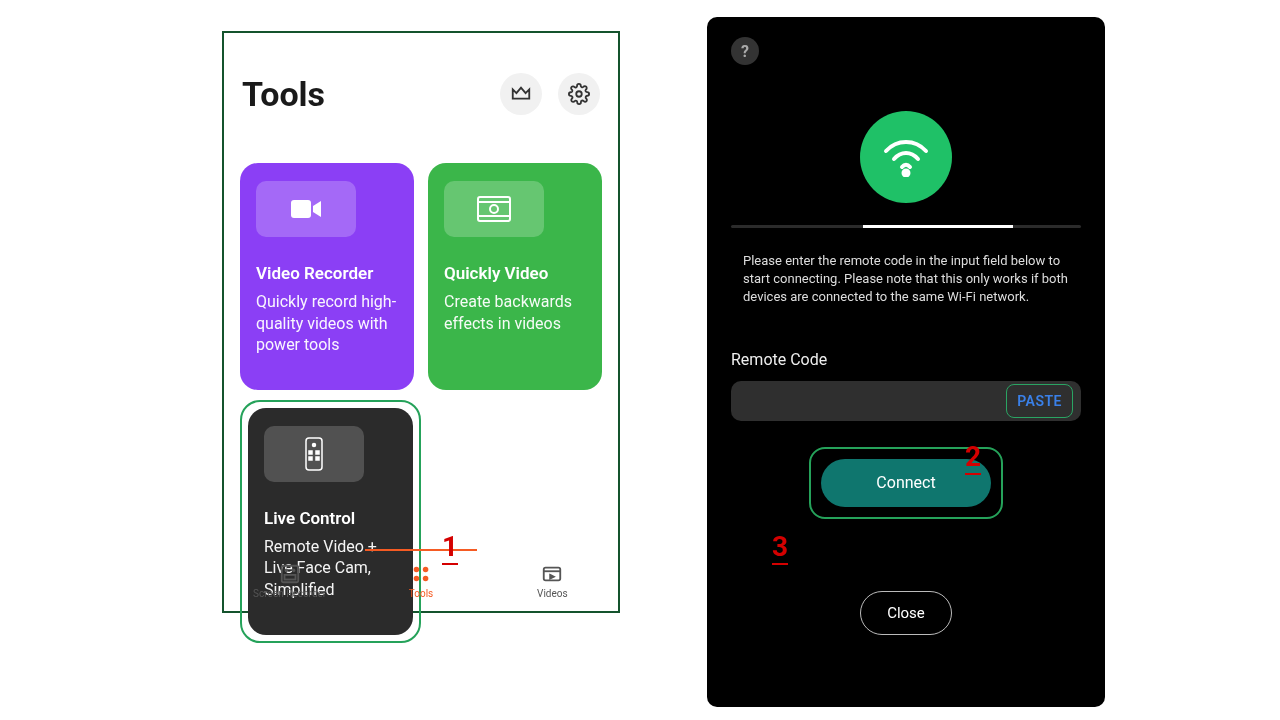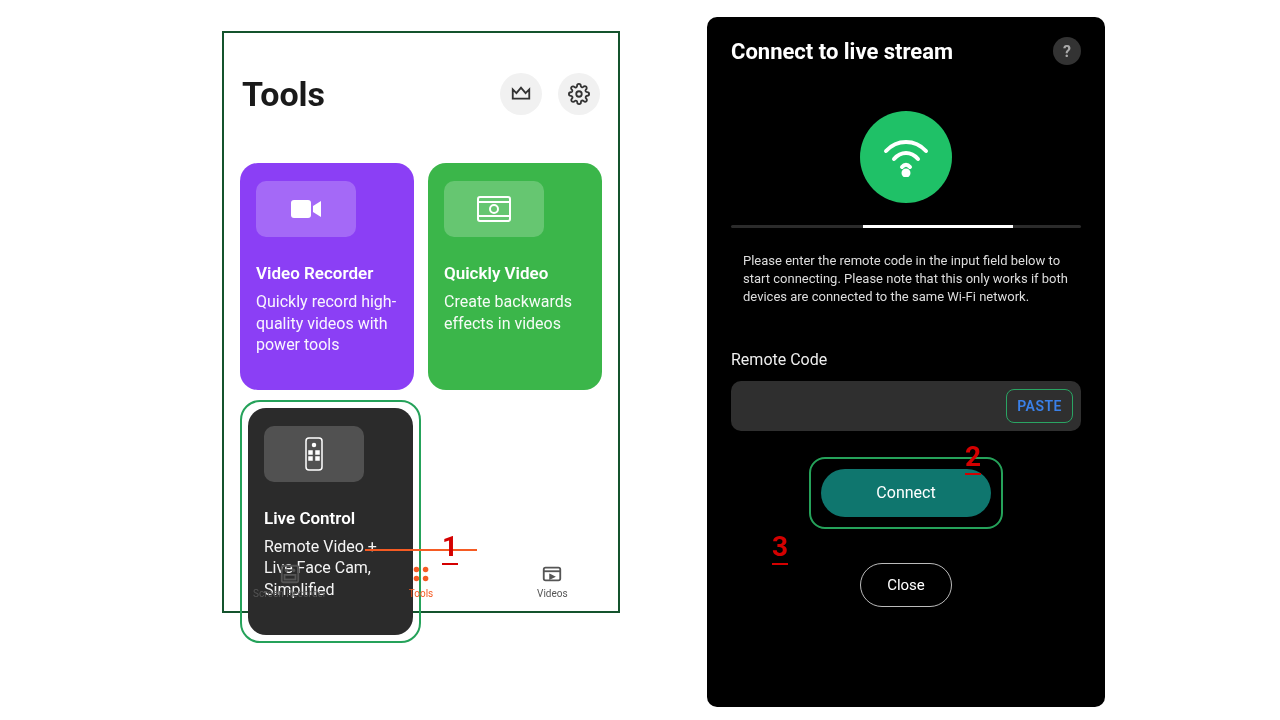--- a/index.html
+++ b/index.html
@@ -166,21 +166,21 @@
   left: 132px; width: 150px;
 }
 .instr {
   font-size: 13px; text-align: left; color: #ddd;
   line-height: 1.4; padding: 0 12px; margin-bottom: 43px;
 }
 .field-label { font-size: 16px; color: #eee; margin-bottom: 12px; }
 .code-row {
   display: flex; align-items: center;
   background: #2f2f2f; border-radius: 10px;
-  height: 50px; padding: 0 8px 0 14px;
+  height: 40px; padding: 0 8px 0 14px;
 }
 .code-row input {
   flex: 1; background: transparent; border: none; outline: none;
   color: #fff; font-size: 16px;
 }
 .paste-btn {
   border: 1px solid #2aa463; color: #3a80e8;
   background: transparent; border-radius: 8px;
   padding: 8px 10px; font-size: 14px; font-weight: 600;
   letter-spacing: 0.5px;
@@ -190,21 +190,21 @@
   width: 194px;
   border: 2px solid #25a25a; border-radius: 16px;
   padding: 10px;
 }
 .connect-btn {
   width: 100%; height: 48px; border-radius: 26px;
   background: #0f766e; color: #fff; font-size: 16px;
   display: flex; align-items: center; justify-content: center;
 }
 .close-btn {
-  margin: 34px auto 0 auto; width: 92px; height: 44px;
+  margin: 72px auto 0 auto; width: 92px; height: 44px;
   border: 1px solid #bbb; border-radius: 24px;
   display: flex; align-items: center; justify-content: center;
   font-size: 15px; color: #fff;
 }
 </style>
 </head>
 <body>
 
 <div class="phone-left">
   <div class="header">
@@ -294,21 +294,20 @@
           <path d="M3 9h18"></path>
           <path d="M10 13l4 2-4 2z" fill="currentColor"></path>
         </svg>
       <span>Videos</span>
     </div>
   </div>
 </div>
 
 <div class="phone-right">
   <div class="header2">
-    <h2>Connect to live stream</h2>
     <div class="help-icon">?</div>
   </div>
 
   <div class="wifi-circle">
     <svg width="48" height="40" viewBox="0 0 48 40" fill="none" stroke="#fff" stroke-width="4" stroke-linecap="round">
         <path d="M4 14c11-12 29-12 40 0"></path>
         <path d="M12 22c7-8 17-8 24 0"></path>
         <path d="M20 30c2.5-3 5.5-3 8 0"></path>
         <circle cx="24" cy="36" r="2.5" fill="#fff"></circle>
       </svg>

